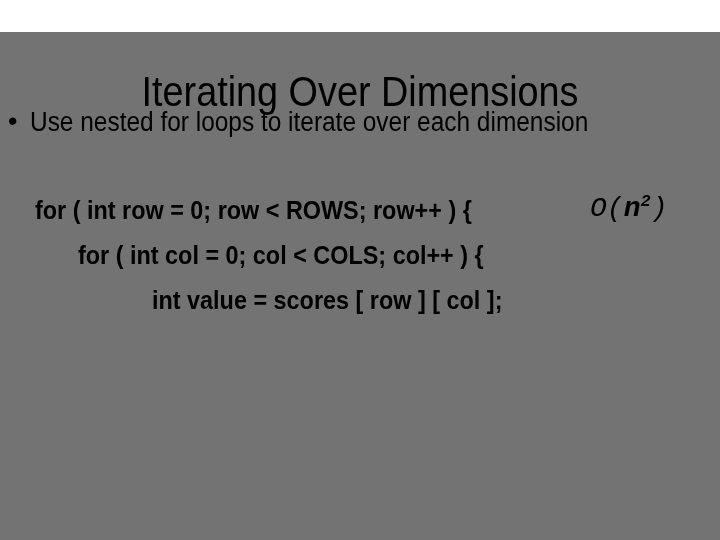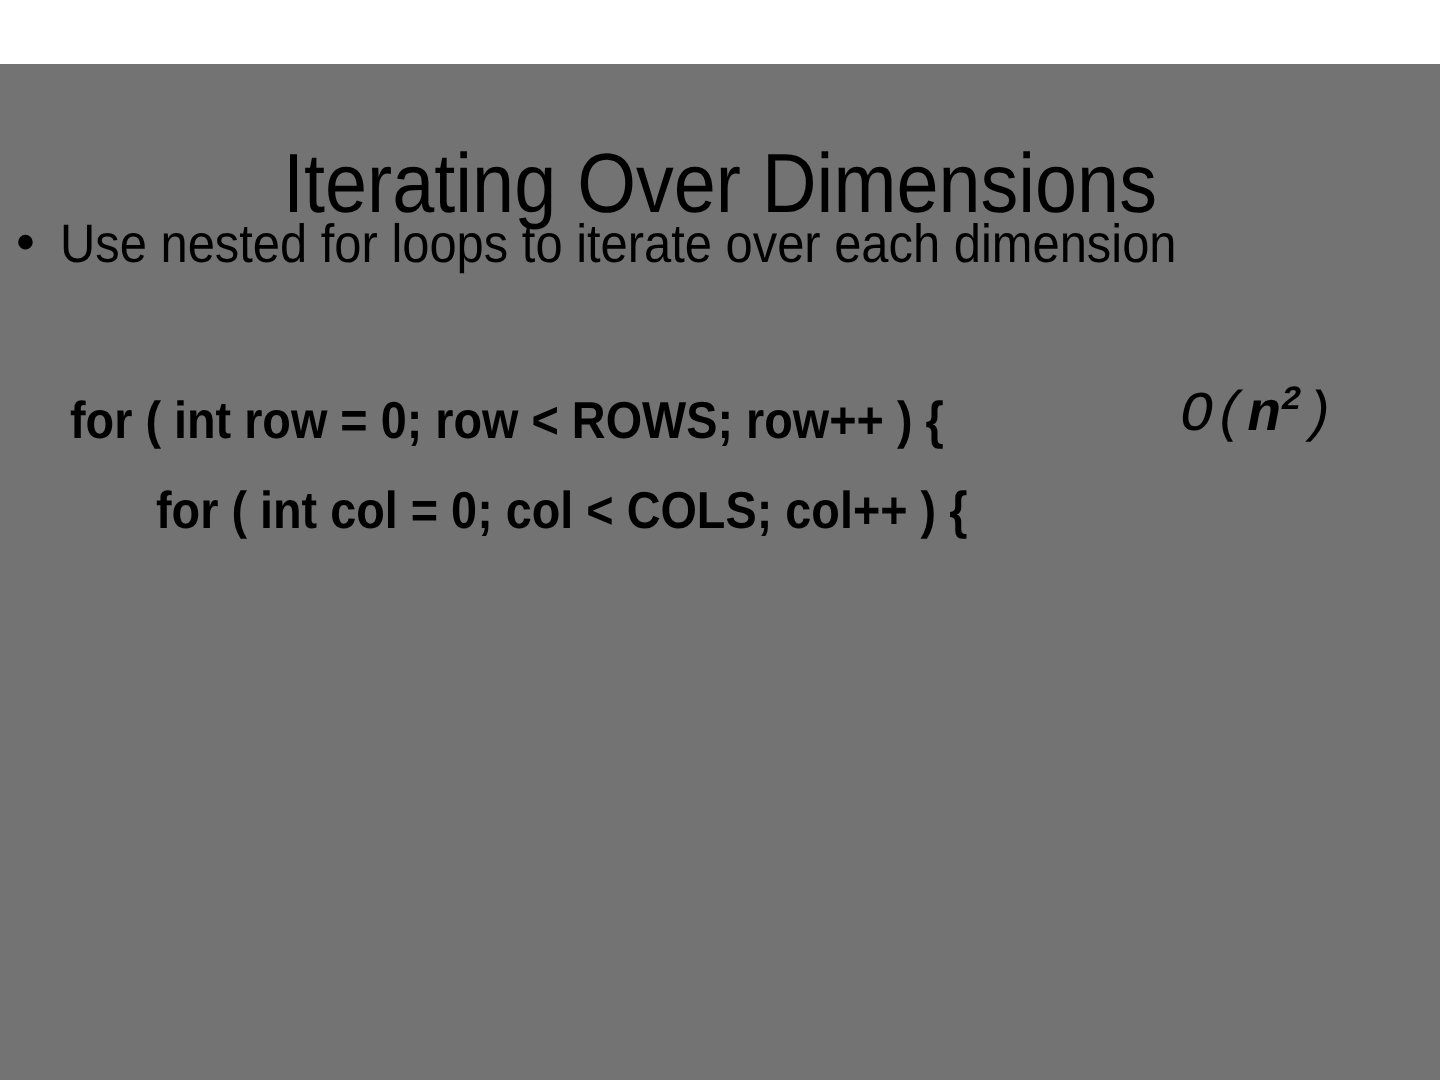--- a/index.html
+++ b/index.html
@@ -146,16 +146,19 @@
       <span class="code-text">for ( int row = 0; row &lt; ROWS; row++ ) {</span>
       <span id="complexity-note">
         <span>O</span><span>(</span><span class="var">n</span><span class="exp">2</span><span>)</span>
       </span>
     </div>
 
     <div class="code-line" id="code-line-2">
       <span class="code-text">for ( int col = 0; col &lt; COLS; col++ ) {</span>
     </div>
 
+    <div class="code-line" id="code-line-3">
+      <span class="code-text">int value = scores [ row ] [ col ];</span>
+    </div>
 
   </div>
 
 </div>
 
 </body></html>

